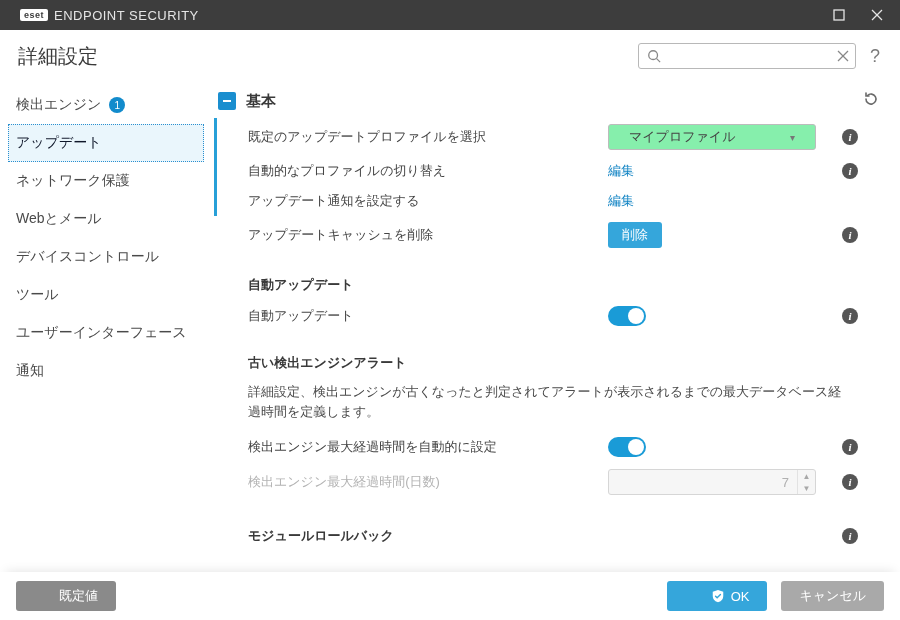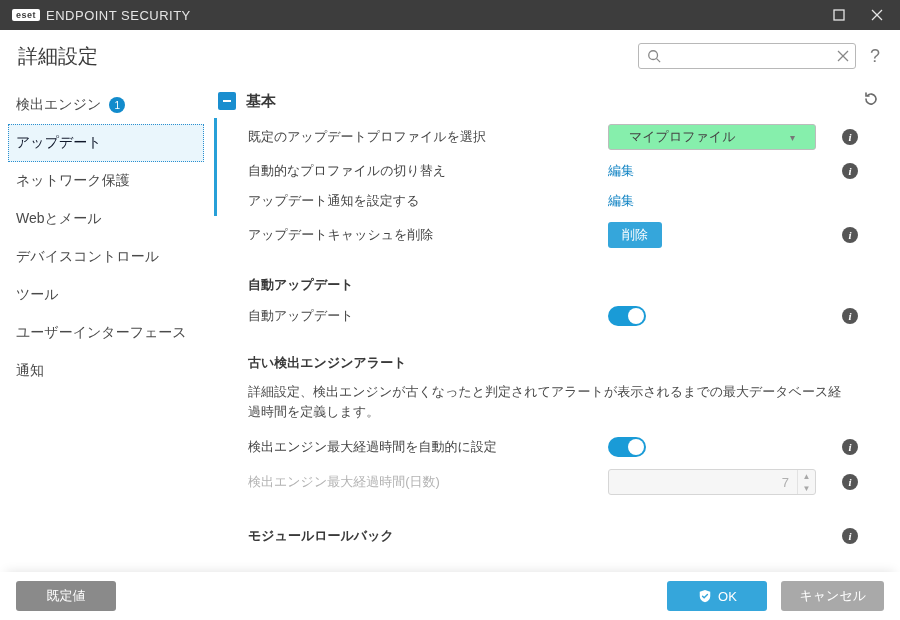--- a/index.html
+++ b/index.html
@@ -1,21 +1,21 @@
 <!DOCTYPE html>
 <html><head>
 <meta charset="utf-8">
 <style>
   * { box-sizing: border-box; margin: 0; padding: 0; font-family: "Segoe UI", "Meiryo", "Hiragino Kaku Gothic Pro", sans-serif; }
   html, body { width: 900px; height: 620px; overflow: hidden; background: #fff; }
   .titlebar {
     height: 30px; background: #3d3d3d; display: flex; align-items: center;
     justify-content: space-between; padding: 0 6px 0 12px; color: #e5e5e5;
   }
-  .brand { display: flex; align-items: center; gap: 6px; font-size: 13px; letter-spacing: 0.5px; }
+  .brand { display: flex; align-items: center; gap: 6px; font-size: 13px; letter-spacing: 0.5px; margin-left: 8px; }
   .brand-pill { background: #fff; color: #3d3d3d; font-size: 9px; font-weight: 700; padding: 1px 4px; border-radius: 2px; }
   .brand-text { font-weight: 300; }
   .winctrls { display: flex; gap: 4px; }
   .winctrl { width: 34px; height: 24px; display: flex; align-items: center; justify-content: center; color: #e5e5e5; }
   .winctrl svg { stroke: #e5e5e5; }
   .headerrow {
     height: 48px; display: flex; align-items: center; justify-content: space-between;
     padding: 8px 16px 4px 18px;
   }
   .pagetitle { font-size: 20px; color: #3a3a3a; font-weight: 400; }
@@ -96,21 +96,21 @@
     font-style:italic; font-family:Georgia,serif; font-weight:700;
   }
   .footer {
     height:48px; display:flex; align-items:center; justify-content:space-between;
     padding:0 16px; background:#fff;
     box-shadow: 0 -6px 12px -6px rgba(0,0,0,0.12);
     position:relative; z-index:2;
   }
   .btn {
     min-width:100px; height:30px; border-radius:3px; display:inline-flex;
-    align-items:center; justify-content:center; font-size:13px; gap:6px;
+    align-items:center; justify-content:flex-end; font-size:13px; gap:6px;
     padding:0 18px;
   }
   .btn-grey { background:#8a8a8a; color:#fff; }
   .btn-blue { background:#35a6db; color:#fff; }
   .btn-ghost { background:#a9a9a9; color:#fff; }
   .chev { font-size:10px; color:#777; }
 </style>
 </head>
 <body>
 

